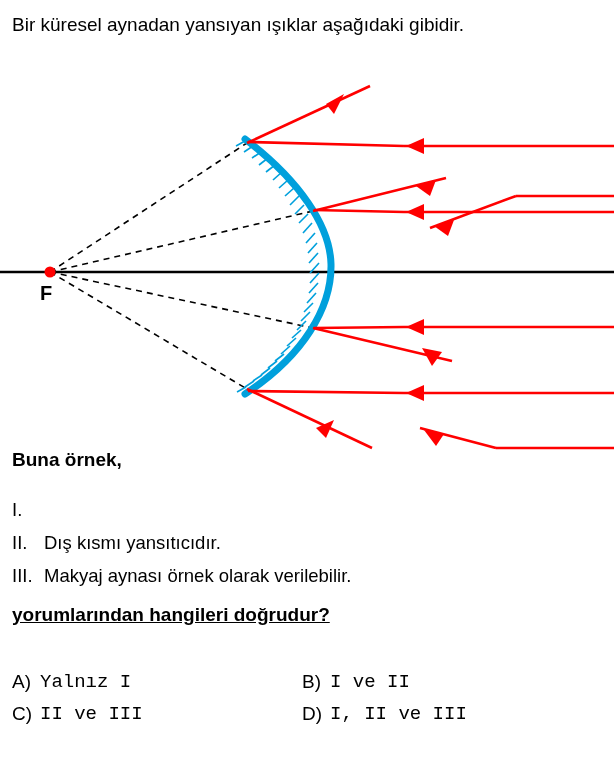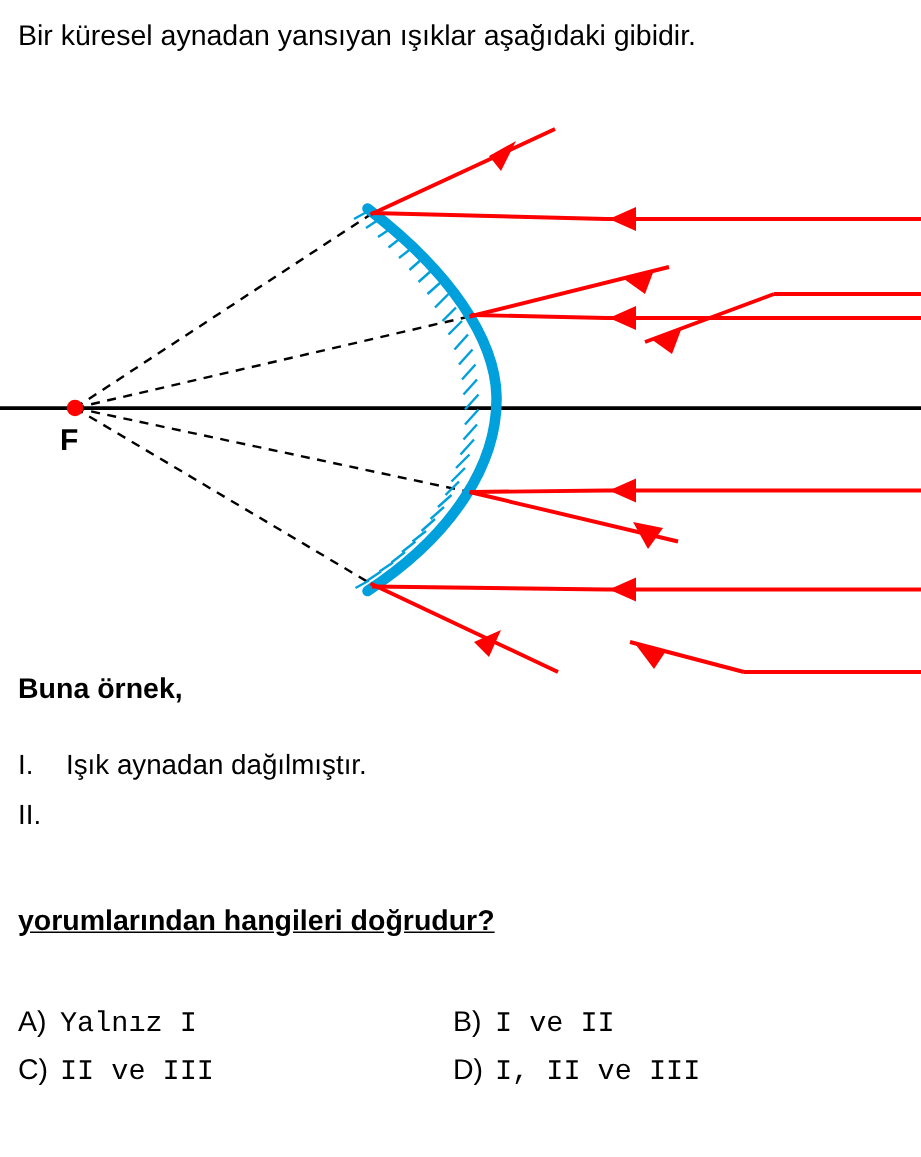--- a/index.html
+++ b/index.html
@@ -200,24 +200,28 @@
         <polygon points="316,352 334,344 326,362"></polygon>
       </g>
     </svg>
   </div>
 
   <div class="conclusion-head">Buna örnek,</div>
 
   <div class="statements">
     <div class="stmt">
       <span class="num">I.</span>
-      <span class="txt">Işık aynadan dağılmıştır.</span>
     </div>
     <div class="stmt">
       <span class="num">II.</span>
+      <span class="txt">Dış kısmı yansıtıcıdır.</span>
+    </div>
+    <div class="stmt">
+      <span class="num">III.</span>
+      <span class="txt">Makyaj aynası örnek olarak verilebilir.</span>
     </div>
   </div>
 
   <div class="question">yorumlarından hangileri doğrudur?</div>
 
   <div class="choices">
     <div class="choice-row">
       <div class="choice">
         <span class="tag">A)</span>
         <span class="txt">Yalnız I</span>

